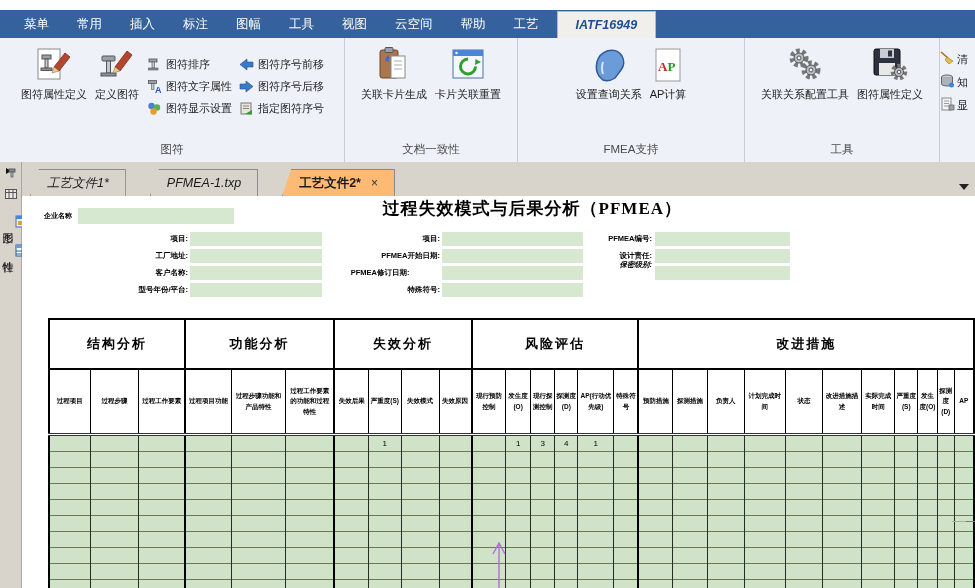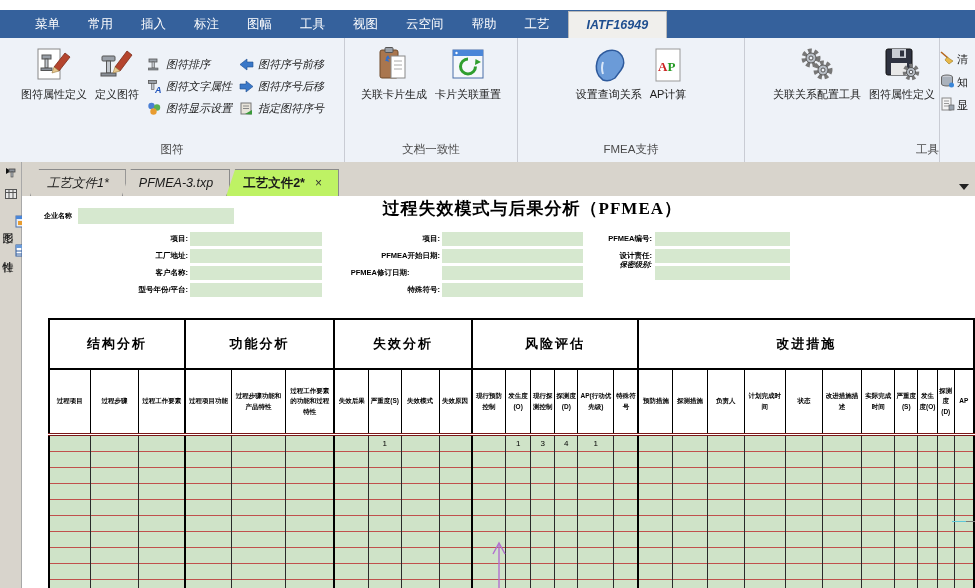--- a/index.html
+++ b/index.html
@@ -1,45 +1,45 @@
 <!DOCTYPE html>
 <html><head>
 <meta charset="utf-8">
 <style>
   html,body{margin:0;padding:0;}
   body{width:975px;height:588px;overflow:hidden;background:#fff;
        font-family:"Liberation Sans",sans-serif;position:relative;}
   
   .menubar{position:absolute;top:10px;left:0;right:0;height:28px;background:#35619c;
-           display:flex;align-items:stretch;padding-left:21px;}
+           display:flex;align-items:stretch;padding-left:10px;}
   .menuitem{display:flex;align-items:center;padding:0 14px;color:#fff;font-size:12.5px;cursor:default;}
   .menuitem.active{background:#f0efec;color:#1e4e8f;font-style:italic;font-weight:bold;
                    border:1px solid #b8b8b8;border-bottom:none;margin:1px 4px 0 4px;padding:0 18px;}
   
   .ribbon{position:absolute;top:38px;left:0;right:0;height:124px;background:#eef2f8;
           border-bottom:1px solid #bfbfbf;display:flex;}
   .rgroup{height:100%;border-right:1px solid #c9ccd4;display:flex;flex-direction:column;box-sizing:border-box;}
   .rgroup-content{flex:1;display:flex;align-items:flex-start;justify-content:center;padding-top:5px;}
   .rgroup-label{height:20px;text-align:center;font-size:11.5px;color:#4a4a4a;}
   .bigbtn{display:flex;flex-direction:column;align-items:center;padding:3px 4px;font-size:11px;color:#1a1a1a;
           text-align:center;white-space:nowrap;cursor:default;}
   .bigbtn .icn{height:38px;display:flex;align-items:center;justify-content:center;margin-bottom:3px;}
-  .smallcol{display:flex;flex-direction:column;margin-top:10px;font-style:italic;}
+  .smallcol{display:flex;flex-direction:column;margin-top:10px;}
   .smallbtn{display:flex;align-items:center;gap:3px;font-size:11px;color:#1a1a1a;height:22px;
             white-space:nowrap;padding:0 3px;cursor:default;}
   .smallbtn .icn{width:17px;height:16px;display:flex;align-items:center;justify-content:center;}
   .overflowcol{width:35px;display:flex;flex-direction:column;gap:7px;padding-top:13px;overflow:hidden;}
   .minibtn{display:flex;align-items:center;gap:2px;font-size:11px;color:#1a1a1a;white-space:nowrap;}
   
   .tabbar{position:absolute;top:162px;left:22px;right:0;height:34px;background:#d8d4cc;
-          border-bottom:1px solid #9a9a9a;display:flex;align-items:flex-end;padding-left:8px;}
+          border-bottom:1px solid #9a9a9a;display:flex;align-items:flex-end;padding-left:8px;gap:28px;}
   .doctab{height:26px;display:flex;align-items:center;padding:0 16px;font-size:12.5px;font-style:italic;
           color:#1a1a1a;background:#d8d4cc;border:1px solid #8a8a8a;border-bottom:none;
           clip-path:polygon(9px 0,100% 0,100% 100%,0 100%);margin-right:-4px;cursor:default;}
-  .doctab.active{background:#bef264;font-style:normal;font-weight:bold;z-index:2;}
+  .doctab.active{background:#fdba74;font-style:normal;font-weight:bold;z-index:2;}
   .tabclose{margin-left:10px;font-style:normal;font-weight:normal;color:#333;font-size:12px;}
   .taboverflow{position:absolute;right:6px;bottom:6px;width:0;height:0;
                border-left:5px solid transparent;border-right:5px solid transparent;border-top:6px solid #222;}
   
   .sidebar{position:absolute;left:0;top:162px;bottom:0;width:22px;background:#d8d4cc;
            border-right:1px solid #a8a8a8;box-sizing:border-box;}
   .sidebar-top{display:flex;flex-direction:column;align-items:center;padding-top:3px;gap:2px;}
   .vtab{writing-mode:vertical-rl;text-orientation:upright;font-size:11px;color:#1a1a1a;
         display:flex;flex-direction:column;align-items:center;margin:12px auto 0 auto;cursor:default;}
   .vtab .icn{writing-mode:horizontal-tb;margin-bottom:2px;}
@@ -223,21 +223,21 @@
             <svg width="30" height="36" viewBox="0 0 30 36">
               <rect x="3" y="2" width="24" height="32" fill="#fff" stroke="#999"></rect>
               <text x="5" y="24" font-size="13" font-weight="bold" font-family="Liberation Serif,serif"><tspan fill="#cc2222">A</tspan><tspan fill="#229a22">P</tspan></text>
             </svg>
           </span>
           <span>AP计算</span>
         </div>
       </div>
       <div class="rgroup-label">FMEA支持</div>
     </div>
-    <div class="rgroup" style="width: 195px; align-items: flex-end;">
+    <div class="rgroup" style="width: 195px;">
       <div class="rgroup-content">
         <div class="bigbtn">
           <span class="icn">
             <svg width="40" height="38" viewBox="0 0 40 38">
               <circle cx="14" cy="12" r="7" fill="none" stroke="#777" stroke-width="5" stroke-dasharray="3.5 2.5"></circle>
               <circle cx="14" cy="12" r="5" fill="#b8bec6" stroke="#555"></circle>
               <circle cx="14" cy="12" r="2" fill="#eef2f8" stroke="#555"></circle>
               <circle cx="26" cy="24" r="7" fill="none" stroke="#777" stroke-width="5" stroke-dasharray="3.5 2.5"></circle>
               <circle cx="26" cy="24" r="5" fill="#b8bec6" stroke="#555"></circle>
               <circle cx="26" cy="24" r="2" fill="#eef2f8" stroke="#555"></circle>
@@ -331,21 +331,21 @@
       </div>
     </div>
 </div>
 
 <div class="tabbar" id="tabbar">
   <span class="taboverflow"></span>
 <div class="doctab">
       <span>工艺文件1*</span>
     </div>
     <div class="doctab">
-      <span>PFMEA-3.txp</span>
+      <span>PFMEA-1.txp</span>
     </div>
     <div class="doctab active">
       <span>工艺文件2*</span>
       <span class="tabclose">×</span>
     </div>
   </div>
 
 <div class="docarea" id="docarea">
   <div class="corner-label">企业名称</div>
   <div class="gfield" style="left:56px;top:12px;width:156px;height:16px;"></div>

